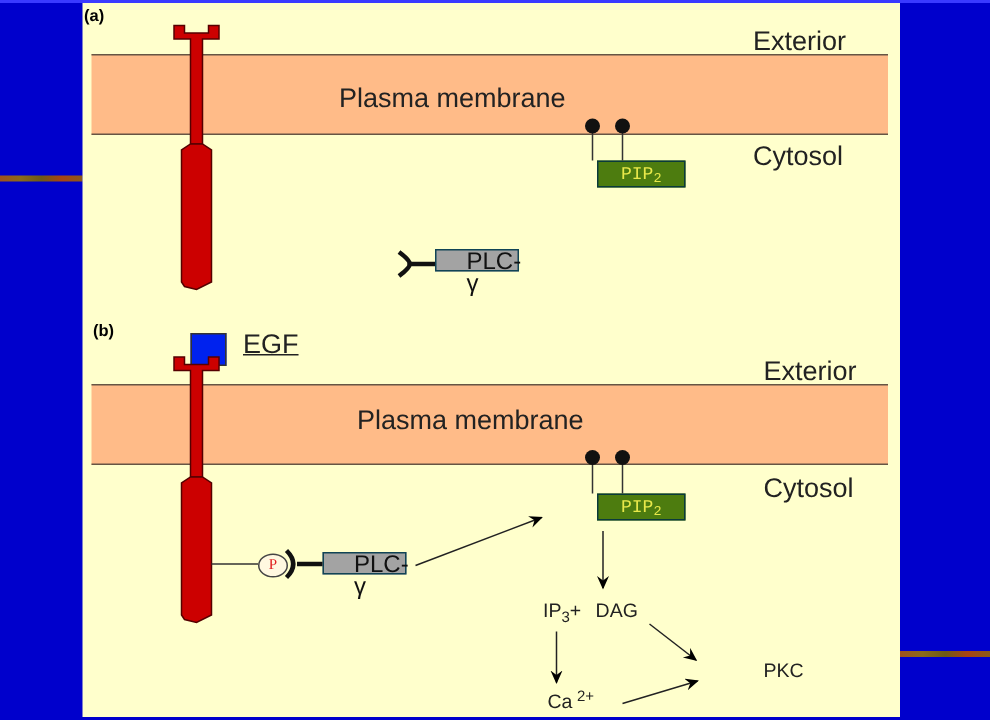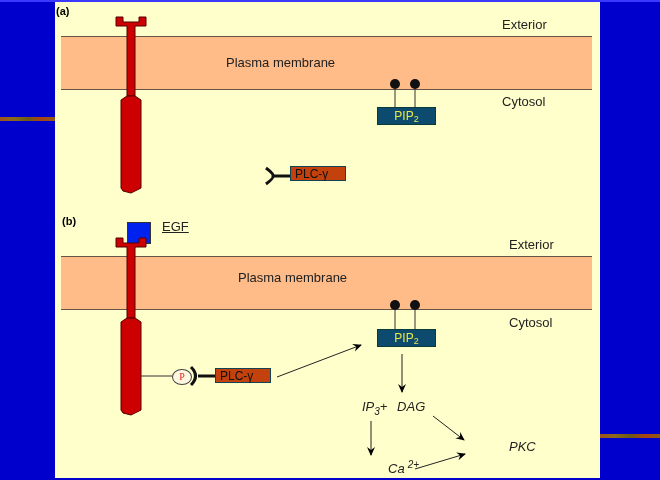--- a/index.html
+++ b/index.html
@@ -1,29 +1,29 @@
 <!DOCTYPE html>
 <html><head>
 <meta charset="utf-8">
 <style>
   html, body { margin:0; padding:0; }
   body { width:660px; height:480px; background:#0000cc; position:relative; overflow:hidden; font-family:"Liberation Sans", sans-serif; }
   .stripe { position:absolute; height:4px; background:linear-gradient(90deg,#a0521e,#8a6a1a,#6e5a16,#a84414,#8a5a1a); }
   .panel { position:absolute; left:55px; top:2px; width:545px; height:476px; background:#ffffcc; }
   .panel-top-line { position:absolute; left:0; top:0; width:660px; height:2px; background:#3a3aff; }
   .membrane { position:absolute; left:6px; width:531px; height:52px; background:#ffbb88; border-top:1px solid #665544; border-bottom:1px solid #665544; }
-  .lbl { position:absolute; font-size:13px; color:#222; white-space:nowrap; }
+  .lbl { position:absolute; font-size:18px; color:#222; white-space:nowrap; }
   .tag { position:absolute; font-size:11px; font-weight:bold; color:#000; }
   svg.overlay { position:absolute; left:0; top:0; }
-  .pip { position:absolute; width:57px; height:16px; background:#0c4a6e; border:1px solid #0a3a3a; color:#e8e84a; font-family:Liberation Sans, sans-serif; font-size:12px; text-align:center; line-height:16px; }
+  .pip { position:absolute; width:57px; height:16px; background:#4d7c0f; border:1px solid #0a3a3a; color:#e8e84a; font-family:Liberation Mono, monospace; font-size:12px; text-align:center; line-height:16px;margin-left:21px; }
   .pip sub { font-size:9px; vertical-align:-2px; }
-  .plc { position:absolute; width:56px; height:15px; background:#c2410c; border:1px solid #114455; color:#111; font-size:12px; line-height:15px; padding-left:4px; box-sizing:border-box; }
+  .plc { position:absolute; width:56px; height:15px; background:#a3a3a3; border:1px solid #114455; color:#111; font-size:16px; line-height:15px; padding-left:20px; box-sizing:border-box; }
   .egf-box { position:absolute; width:22px; height:20px; background:#0022ee; border:1px solid #333; }
   .pcirc { position:absolute; width:18px; height:14px; border:1px solid #444; border-radius:50%; background:#fff8e0; color:#e02020; font-family:"Liberation Serif", serif; font-size:10px; text-align:center; line-height:14px; }
-  .flow { position:absolute; font-size:13px; color:#222; white-space:nowrap;font-style:italic; }
+  .flow { position:absolute; font-size:13px; color:#222; white-space:nowrap; }
   .flow sub, .flow sup { font-size:10px; }
 </style>
 </head>
 <body>
 
 <div class="stripe" style="left:0;top:117px;width:55px;"></div>
 <div class="stripe" style="left:600px;top:434px;width:60px;"></div>
 <div class="panel-top-line"></div>
 
 <div class="panel">
@@ -42,21 +42,21 @@
   <div class="lbl" style="left:454px;top:235px;">Exterior</div>
   <div class="membrane" style="top:254px;"></div>
   <div class="lbl" style="left:183px;top:268px;">Plasma membrane</div>
   <div class="lbl" style="left:454px;top:313px;">Cytosol</div>
   <div class="pip" style="left:322px;top:327px;"><span>PIP</span><sub>2</sub></div>
   <div class="pcirc" style="left:117px;top:367px;">P</div>
   <div class="plc" style="left:160px;top:366px;">PLC-γ</div>
 
   <div class="flow" style="left:307px;top:397px;"><span>IP</span><sub>3</sub><span>+</span> <span style="margin-left:6px;">DAG</span></div>
   <div class="flow" style="left:417px;top:437px;margin-left:37px;">PKC</div>
-  <div class="flow" style="left:310px;top:457px;margin-left:23px;"><span>Ca</span><sup style="margin-left:3px;">2+</sup></div>
+  <div class="flow" style="left:310px;top:457px;"><span>Ca</span><sup style="margin-left:3px;">2+</sup></div>
 
   <svg class="overlay" width="545" height="476">
     <defs>
       <marker id="ah" markerWidth="10" markerHeight="10" refX="8" refY="4" orient="auto" markerUnits="userSpaceOnUse">
         <path d="M0,0 L9,4 L0,8 L3,4 z" fill="#000"></path>
       </marker>
     </defs>
 
     <g fill="#cc0000" stroke="#550000" stroke-width="1">
       <path d="M61,15 L68,15 L68,20 L84,20 L84,15 L91,15 L91,24 L80,24 L80,94 L72,94 L72,24 L61,24 Z"></path>

